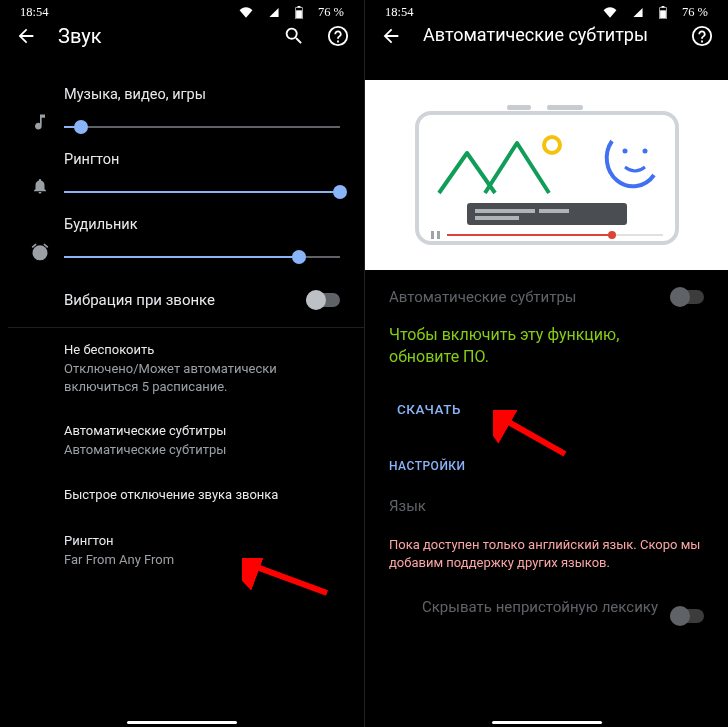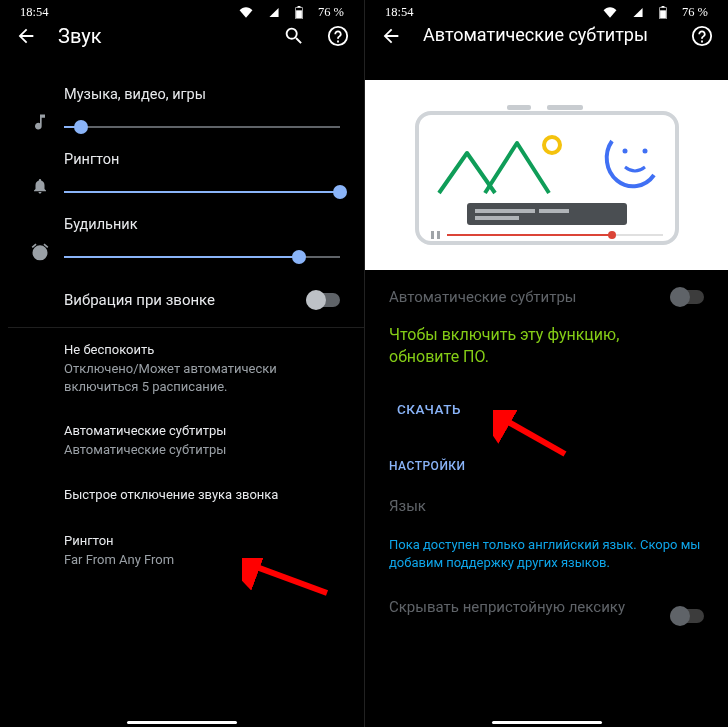--- a/index.html
+++ b/index.html
@@ -195,33 +195,34 @@
   .p2-item {
     padding: 14px 24px;
   }
   .p2-item .primary {
     font-size: 15px;
     color: #5f6368;
     margin-bottom: 21px;
   }
   .p2-item .secondary {
     font-size: 13px;
-    color: #0ea5e9;
+    color: #fca5a5;
     line-height: 1.4;
   }
   .p2-item-toggle {
     display: flex;
     align-items: center;
     padding: 12px 24px;
   }
   .p2-item-toggle .text { flex: 1; padding-right: 12px; }
   .p2-item-toggle .primary {
     font-size: 15px;
     color: #5f6368;
     margin-bottom: 17px;
+    text-align: right;
   }
   .p2-item-toggle .secondary {
     font-size: 13px;
     color: #5f6368;
     line-height: 1.4;
   }
   .switch-dark {
     width: 34px; height: 14px;
     background: #3c3c3c;
     border-radius: 7px;

